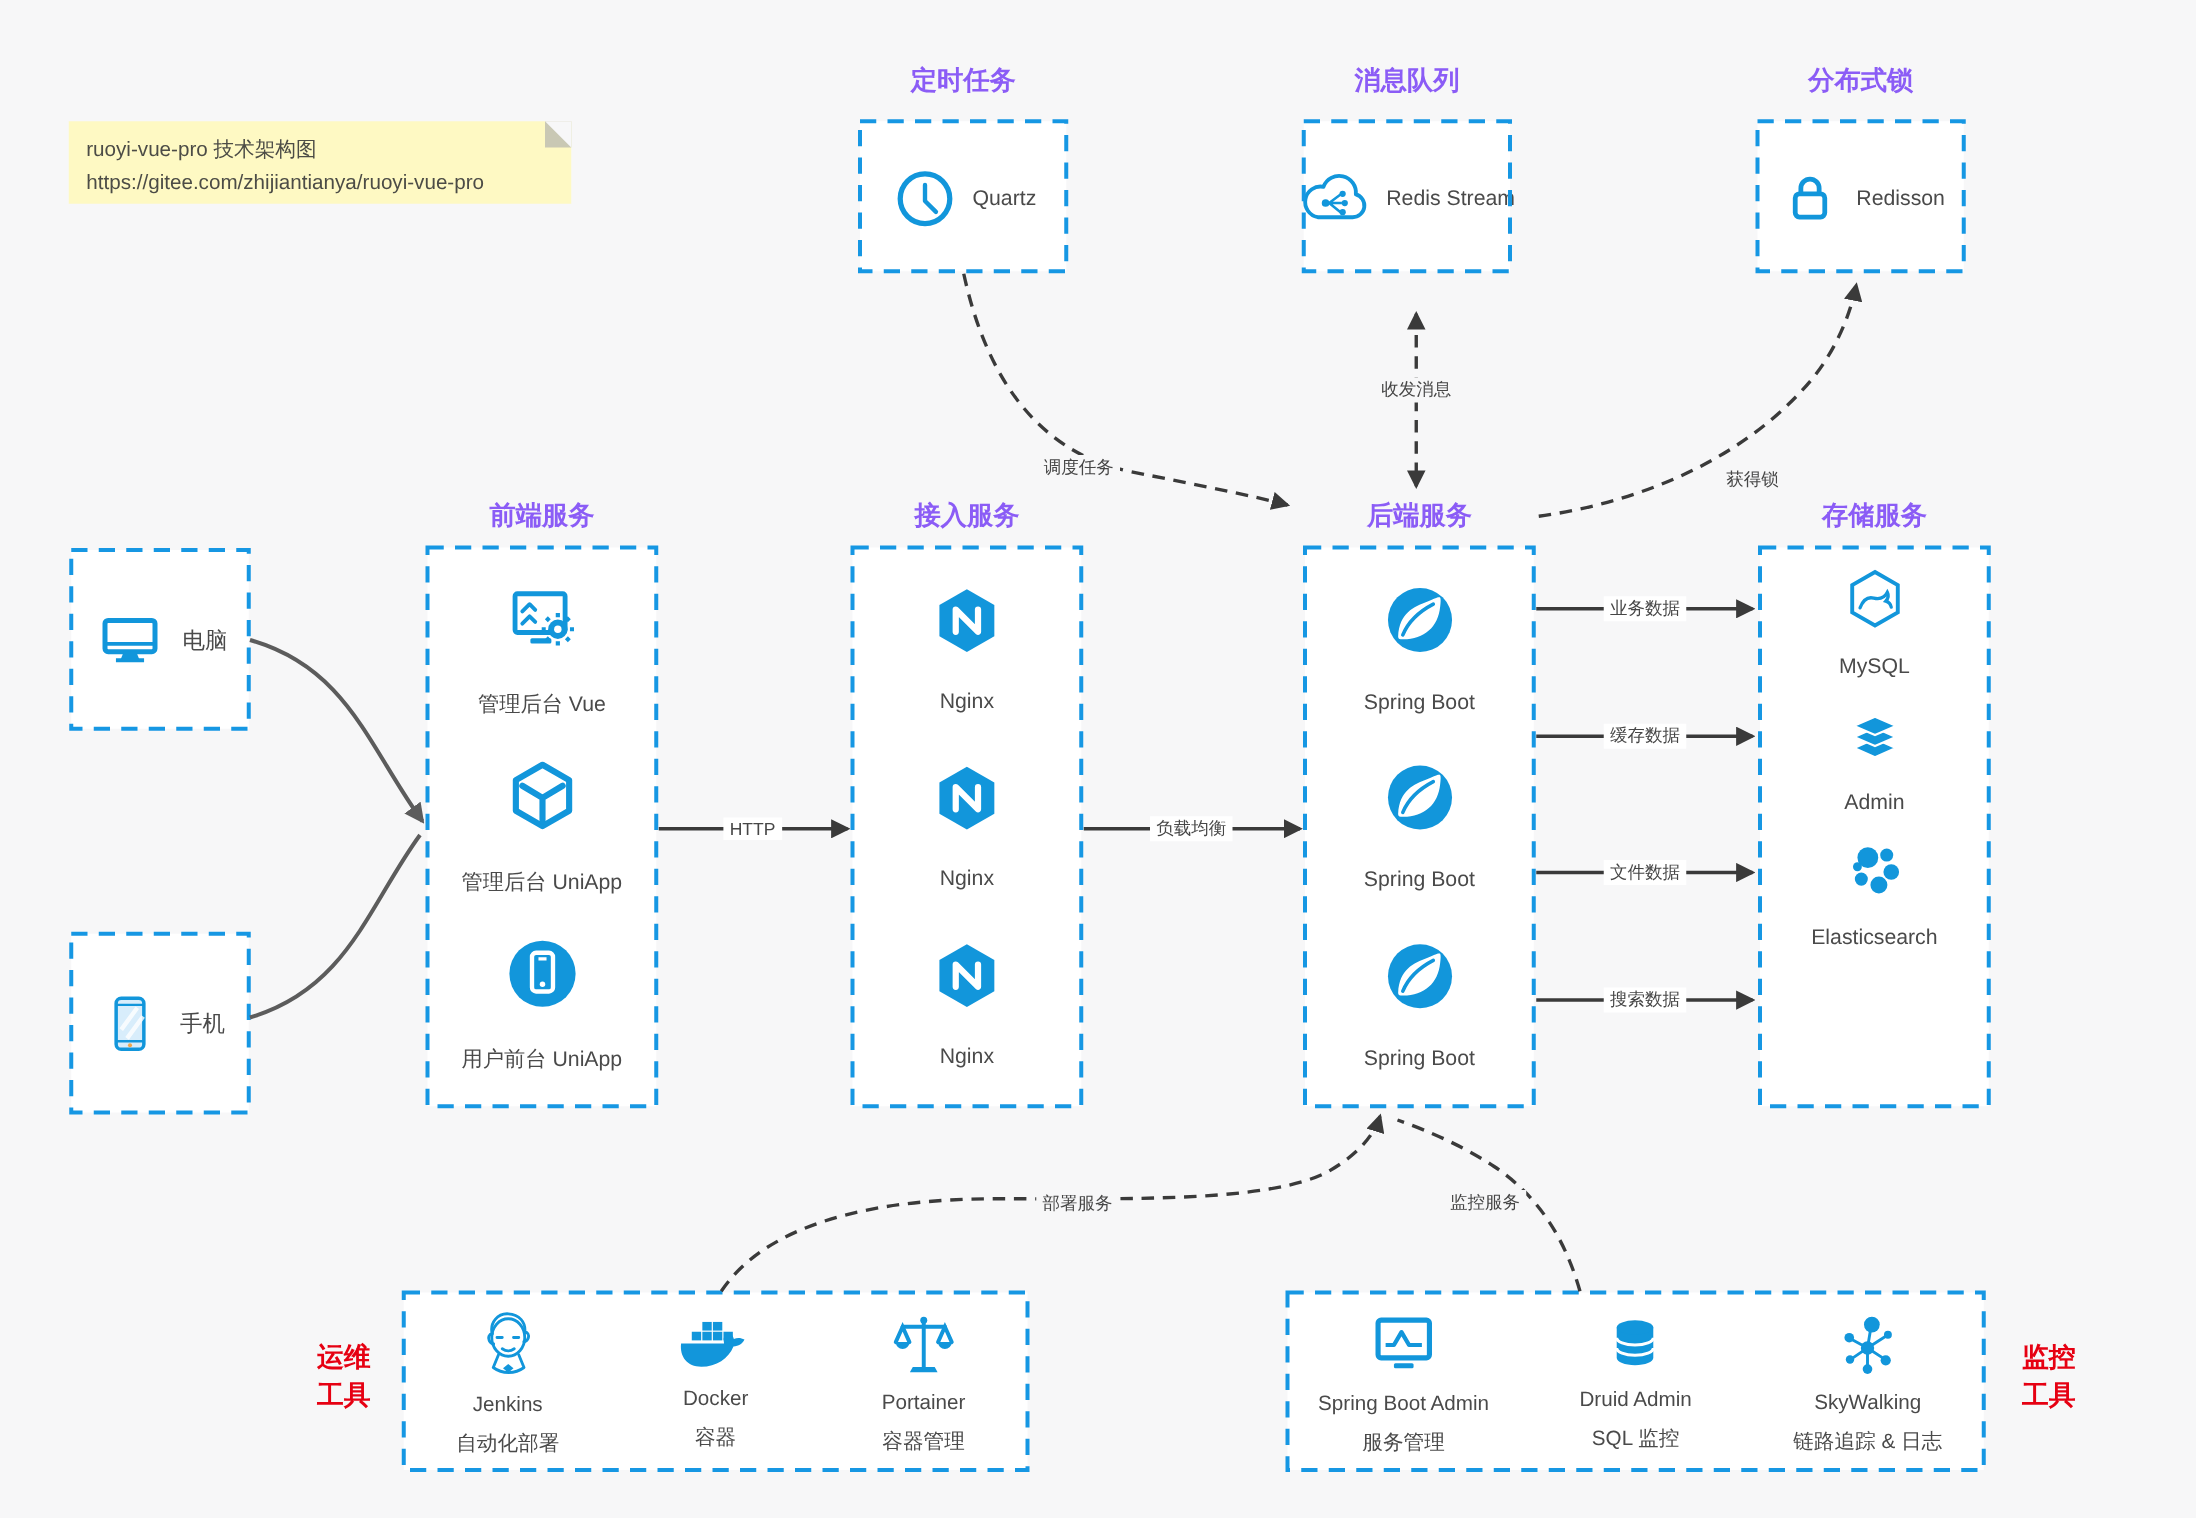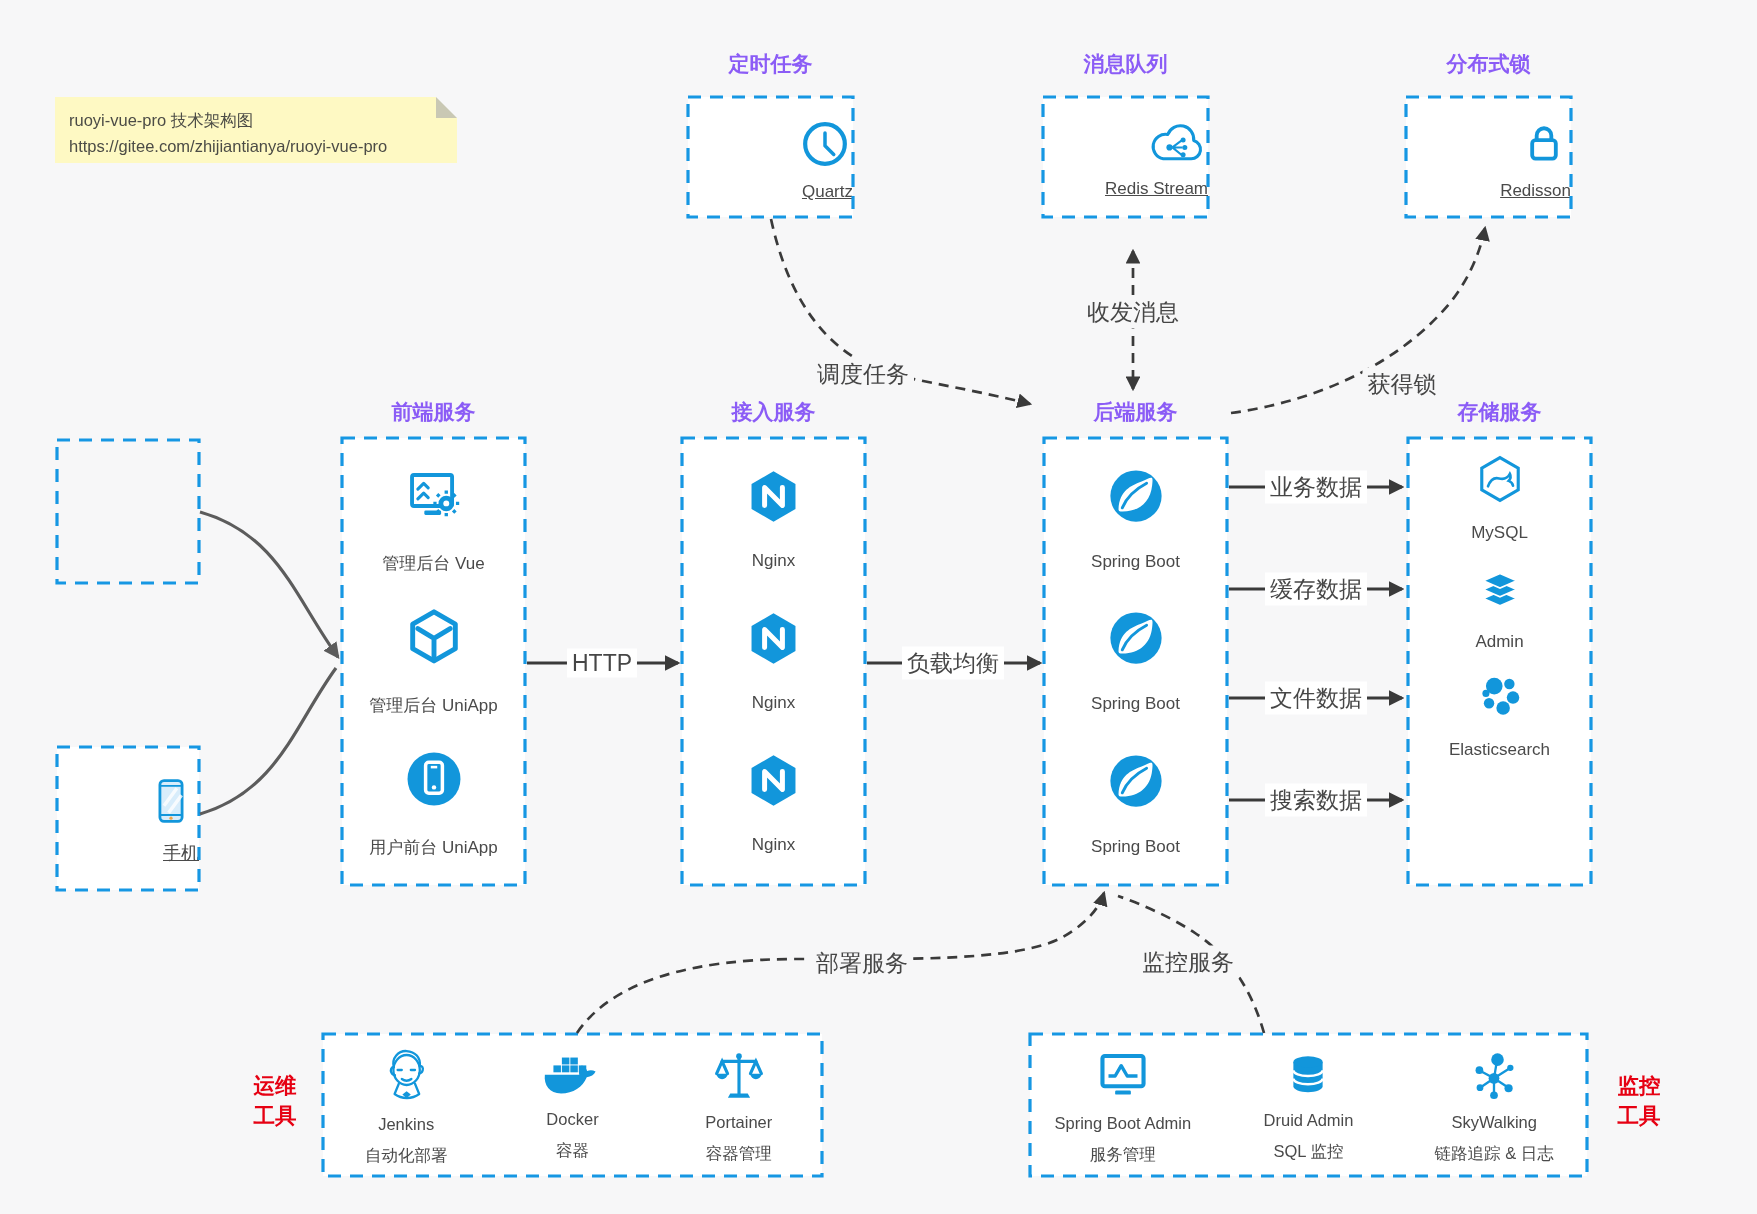--- a/index.html
+++ b/index.html
@@ -1,34 +1,34 @@
 <!DOCTYPE html>
 <html><head>
 <meta charset="utf-8">
 <style>
   html,body{margin:0;padding:0;background:#f7f7f8;}
   .canvas{position:relative;width:1757px;height:1214px;background:#f7f7f8;overflow:hidden;
           font-family:"Liberation Sans","DejaVu Sans",sans-serif;color:#4a4a4a;}
   
   .box{position:absolute;background:#ffffff;z-index:1;box-sizing:border-box;}
-  .flexc{display:flex;flex-direction:column;align-items:flex-end;justify-content:center;text-decoration:underline;}
+  .flexc{display:flex;align-items:center;justify-content:center;}
   .ilabel{font-size:17px;color:#4a4a4a;white-space:nowrap;}
   .gtitle{position:absolute;z-index:6;font-size:21px;font-weight:bold;color:#8b5cf6;text-align:center;white-space:nowrap;}
   .sidetitle{position:absolute;z-index:6;font-size:21.5px;font-weight:bold;color:#e60012;line-height:30px;text-align:center;white-space:nowrap;}
   .col-box{display:grid;grid-template-rows:1fr 1fr 1fr;padding:10px 0;}
   .col-box.four{grid-template-rows:1fr 1fr 1fr 1fr;padding:6px 0;}
   .citem{display:flex;flex-direction:column;align-items:center;justify-content:center;gap:26px;}
   .col-box.four .citem{gap:19px;align-items:center;}
   .icon{color:#1296db;flex:none;}
   .topbox{gap:10px;padding-top:4px;}
   .clientbox{gap:12px;}
   .botbox{display:grid;grid-template-columns:repeat(3,1fr);align-items:center;}
   .bitem{display:flex;flex-direction:column;align-items:center;gap:6px;padding-top:4px;}
   .bname,.bdesc{font-size:16.5px;line-height:1.5;color:#4a4a4a;white-space:nowrap;}
-  .flabel{position:absolute;z-index:6;transform:translate(-50%,-50%);font-size:23px;color:#464646;
+  .flabel{position:absolute;z-index:6;transform:translate(-50%,-50%);font-size:14px;color:#464646;
           background:#ffffff;padding:1px 5px;white-space:nowrap;}
   .flabel.dim{background:#f7f7f8;}
   #overlay{position:absolute;left:0;top:0;z-index:5;pointer-events:none;}
   .note{position:absolute;left:55px;top:97px;width:402px;height:66px;background:#fef9c3;z-index:2;
         padding:11px 0 0 14px;box-sizing:border-box;font-size:16.5px;line-height:1.55;color:#4c4c46;}
   .note::before{content:"";position:absolute;top:0;right:0;width:0;height:0;border-style:solid;
         border-width:0 21px 21px 0;border-color:#f7f7f8 #f7f7f8 #c9c8b4 #c9c8b4;}
   .defs{position:absolute;width:0;height:0;overflow:hidden;}
 </style>
 </head>
@@ -200,20 +200,26 @@
       </svg>
     <div class="ilabel">Redis Stream</div>
   </div>
   <div class="box flexc topbox" style="left:1406px;top:97px;width:165px;height:120px;">
     <svg class="icon" width="54" height="54">
         <use href="#i-lock"></use>
       </svg>
     <div class="ilabel">Redisson</div>
   </div>
 
+  <div class="box flexc clientbox" style="left:57px;top:440px;width:142px;height:143px;">
+    <svg class="icon" width="60" height="60">
+        <use href="#i-desktop"></use>
+      </svg>
+    <div class="ilabel" style="font-size:18px;">电脑</div>
+  </div>
   <div class="box flexc clientbox" style="left:57px;top:747px;width:142px;height:143px;">
     <svg class="icon" width="56" height="56">
         <use href="#i-mobile"></use>
       </svg>
     <div class="ilabel" style="font-size:18px;">手机</div>
   </div>
 
   <div class="box col-box" style="left:342px;top:438px;width:183px;height:447px;">
     <div class="citem">
       <svg class="icon" width="62" height="62">

